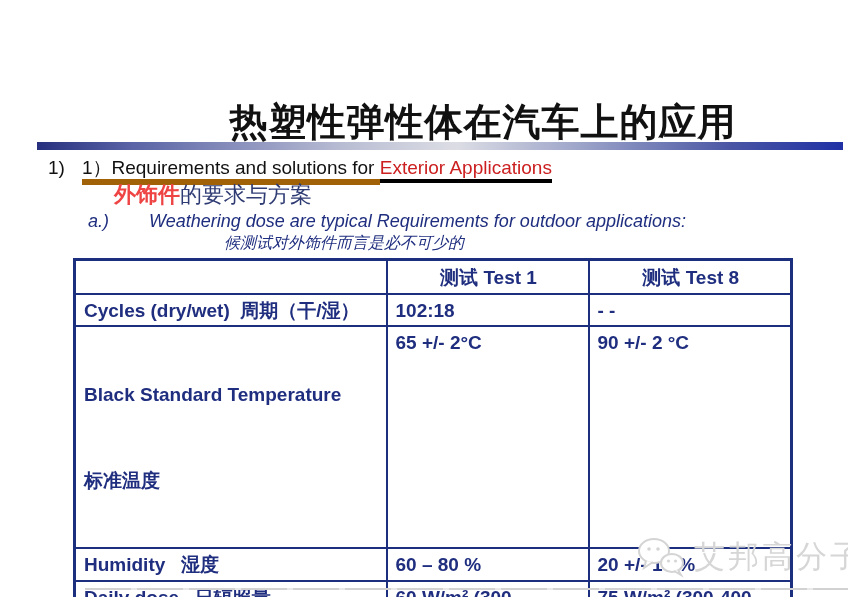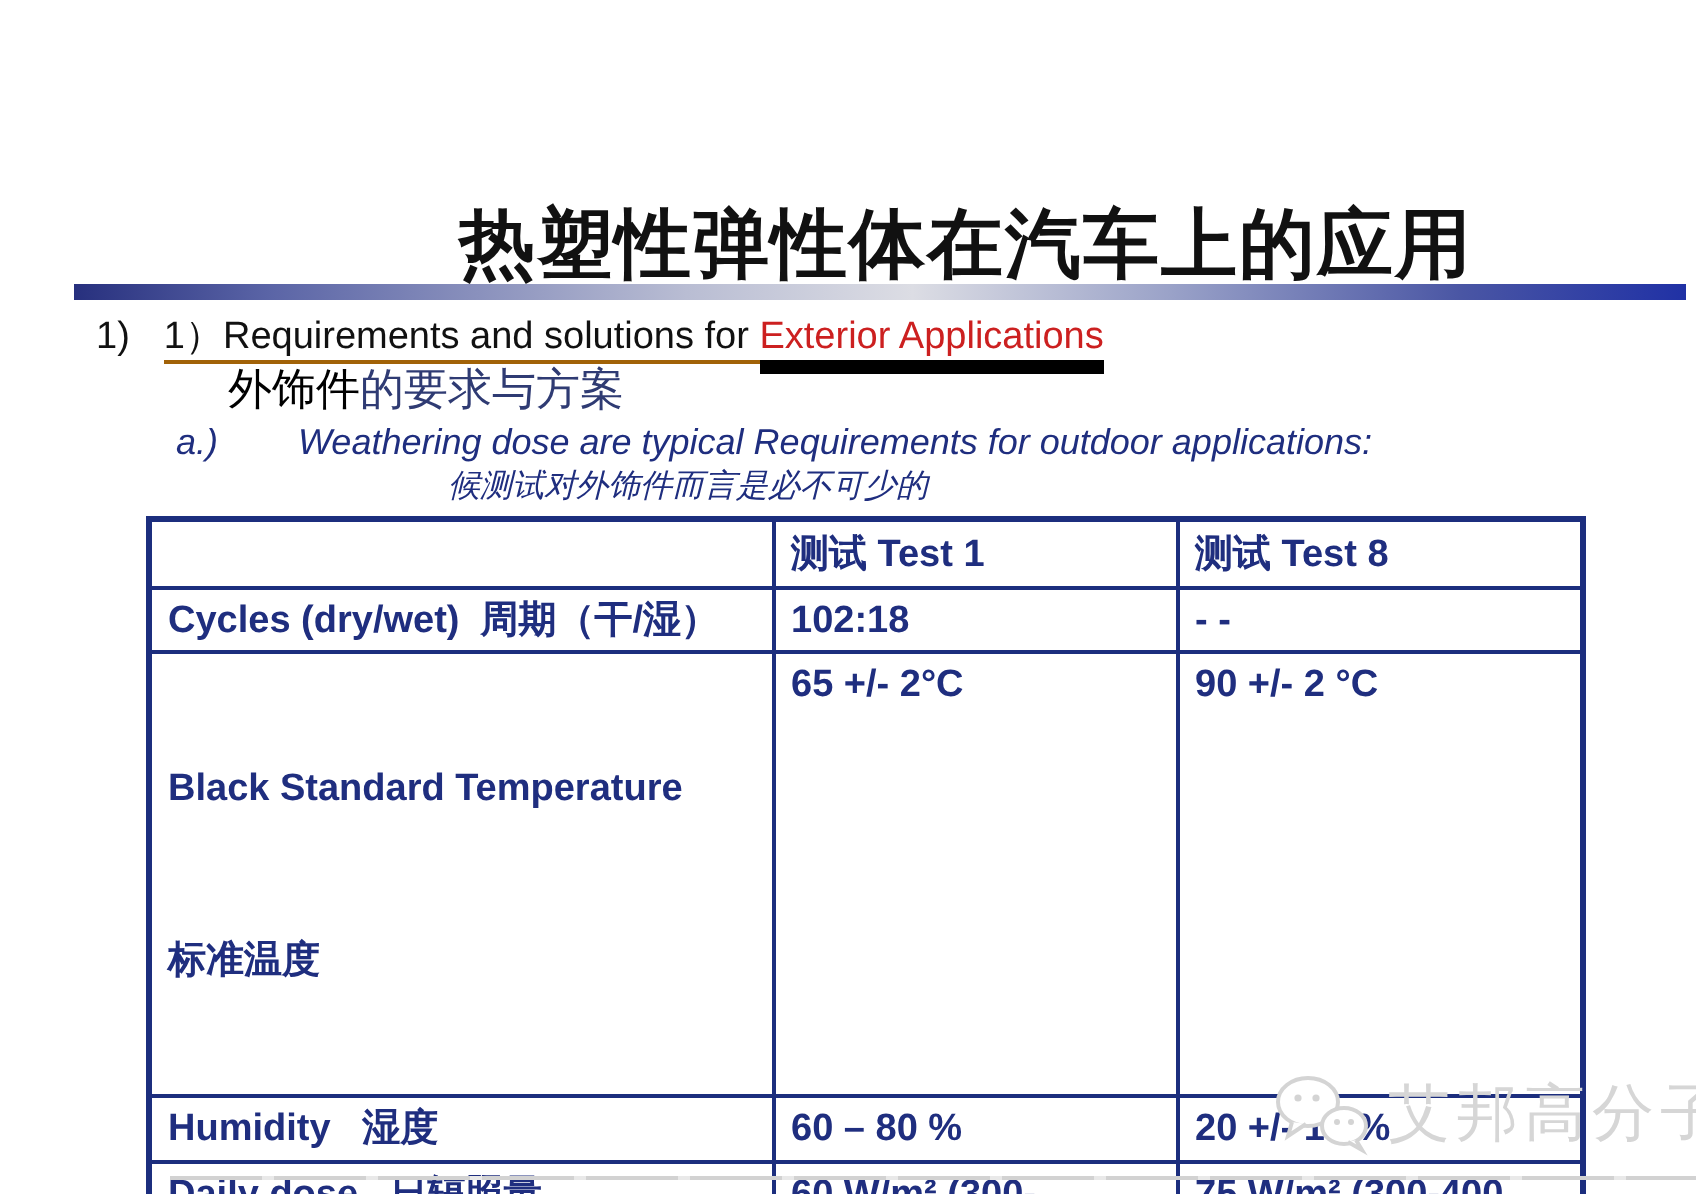--- a/index.html
+++ b/index.html
@@ -15,27 +15,27 @@
     font-size:38px;color:#111111;letter-spacing:1px;white-space:nowrap;
   }
   
   .title-rule{
     position:absolute;top:142px;left:37px;width:806px;height:8px;
     background:linear-gradient(90deg,#27307e 0%,#5a64a6 12%,#b9bdd3 38%,#dcdde4 52%,#9aa2c8 68%,#4a56a4 86%,#2031a5 100%);
   }
   
   .line1{position:absolute;top:155px;left:48px;font-size:19px;color:#111;white-space:nowrap;}
   .line1 .marker{display:inline-block;margin-right:17px;}
-  .line1 .u-black{border-bottom:2px solid #a16207;padding-bottom:1px;}
-  .line1 .u-red{color:#cc2020;border-bottom:7px solid #000000;padding-bottom:1px;margin-top:44px;}
+  .line1 .u-black{border-bottom:6px solid #a16207;padding-bottom:1px;}
+  .line1 .u-red{color:#cc2020;border-bottom:4px solid #000000;padding-bottom:1px;margin-top:44px;}
   .line2{
     position:absolute;top:180px;left:114px;font-size:22px;white-space:nowrap;
     font-family:"Liberation Serif","DejaVu Serif",serif;
   }
-  .line2 .cn-red{color:#000000;}
+  .line2 .cn-red{color:#ef4444;font-weight:bold;}
   .line2 .cn-navy{color:#2f3b73;}
   .line3{position:absolute;top:211px;left:88px;font-size:18px;font-style:italic;color:#1f2e7f;white-space:nowrap;}
   .line3 .marker{display:inline-block;margin-right:40px;}
   .line4{
     position:absolute;top:233px;left:224px;font-size:16px;font-style:italic;color:#1f2e7f;
     font-family:"Liberation Serif","DejaVu Serif",serif;white-space:nowrap;
   }
   
   table.req{
     position:absolute;top:258px;left:73px;width:717px;
@@ -44,21 +44,21 @@
   table.req col.c1{width:312px;}
   table.req col.c2{width:202px;}
   table.req col.c3{width:203px;}
   table.req td,table.req th{
     border:2px solid #1c2e7e;
     color:#1f2e7f;font-weight:bold;font-size:19px;
     vertical-align:top;padding:3px 6px 2px 8px;
     white-space:pre-wrap;line-height:1.35;text-align:left;
   }
   table.req{border:3px solid #1c2e7e;}
-  table.req th{text-align:left;padding-top:4px;}
+  table.req th{text-align:center;padding-top:4px;}
   tr.h-head{height:30px;} tr.h-s{height:30px;padding-left:21px;} tr.h-m{height:58px;}
   tr.h-s2{height:33px;} tr.h-l{height:55px;}
   .lbl-line{display:block;}
   .lbl-gap{display:block;margin-top:10px;}
   
   .watermark{
     position:absolute;top:536px;left:634px;display:flex;align-items:center;
     z-index:5;pointer-events:none;
   }
   .watermark .wm-text{

